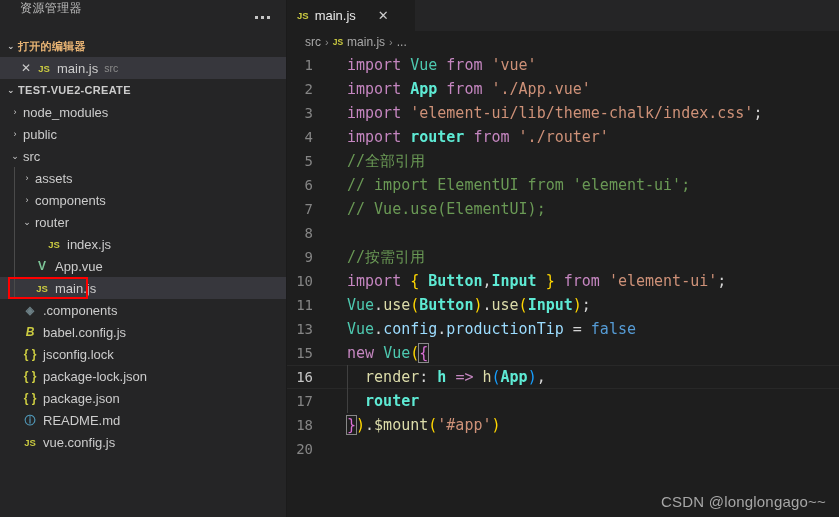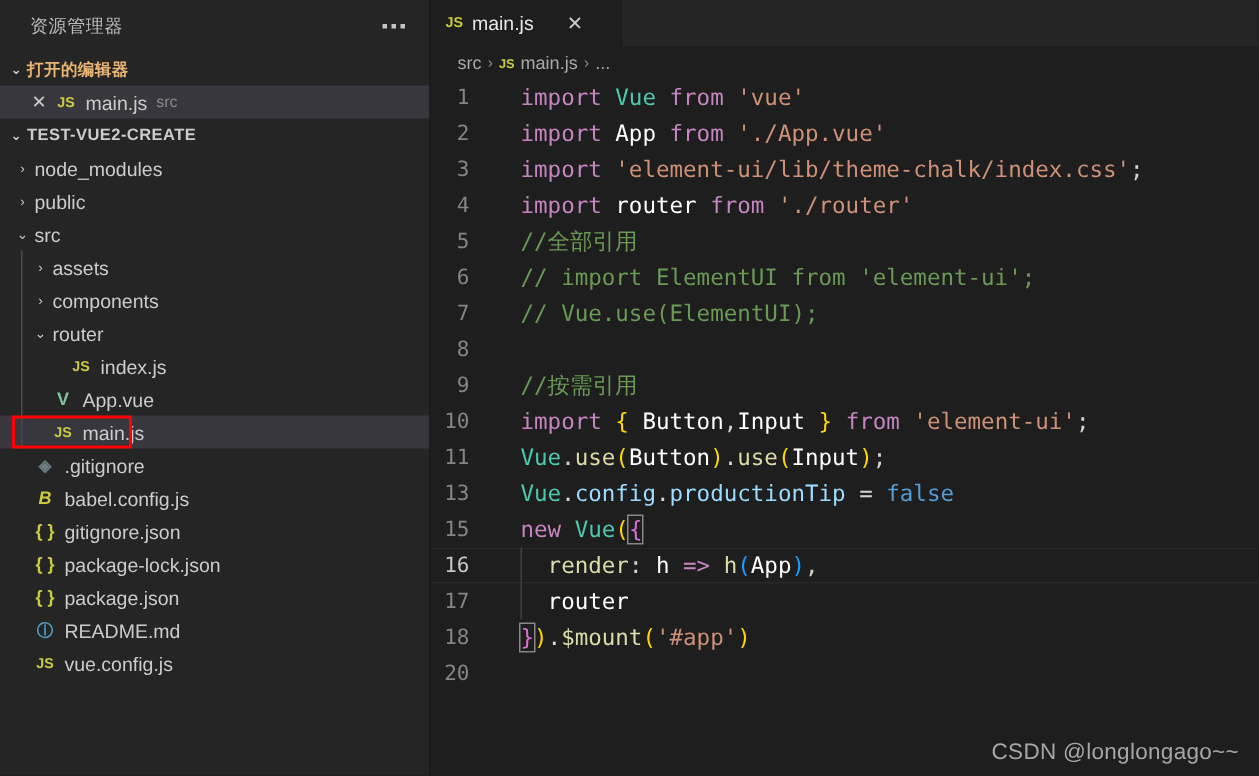--- a/index.html
+++ b/index.html
@@ -11,21 +11,21 @@
   }
   #app{display:flex;width:839px;height:517px;}
 
   
   .sidebar{
     width:287px;height:517px;background:#252526;color:#cccccc;
     display:flex;flex-direction:column;flex:0 0 287px;position:relative;
     border-right:1px solid #1b1b1b;box-sizing:border-box;
   }
   .sb-title{
-    height:35px;display:flex;align-items:center;justify-content:space-between;
+    height:35px;display:flex;justify-content:space-between;
     padding:0 10px 0 20px;font-size:11.5px;letter-spacing:.4px;color:#bbbbbb;
     flex:0 0 35px;
   }
   .sb-title-text{font-size:12px;}
   .ellipsis-icon{display:flex;gap:3px;align-items:center;padding:4px 6px;cursor:pointer;}
   .ellipsis-icon i{width:3px;height:3px;background:#c5c5c5;display:block;}
 
   
   .sec-head{
     height:22px;display:flex;align-items:center;font-size:11px;font-weight:bold;
@@ -102,21 +102,21 @@
   .codeline.cur{background:#1e1e1e;box-shadow:inset 0 1px 0 #282828, inset 0 -1px 0 #282828;}
   .lnum{
     width:48px;flex:0 0 48px;text-align:right;padding-right:22px;box-sizing:border-box;
     color:#858585;font-size:14px;font-family:"DejaVu Sans Mono","Liberation Mono",monospace;
   }
   .lnum.active{color:#c6c6c6;}
   .ltext{flex:1;padding-left:12px;position:relative;}
 
   
   .kw{color:#c586c0;}      
-  .var{color:#ffffff;}     
+  .var{color:#5eead4;font-weight:bold;}     
   .str{color:#ce9178;}     
   .cmt{color:#6a9955;}     
   .fn{color:#dcdcaa;text-align:right;}      
   .cls{color:#4ec9b0;}     
   .pun{color:#d4d4d4;}
   .br-y{color:#ffd700;}
   .br-p{color:#da70d6;}
   .br-b{color:#179fff;}
   .kwb{color:#569cd6;}     
   .prop{color:#9cdcfe;}
@@ -206,31 +206,31 @@
           <span class="fname">App.vue</span>
         </div>
         <div class="row selected" style="padding-left: 20px;">
           <span class="tw blank">›</span>
           <span class="ficon icon-js">JS</span>
           <span class="fname">main.js</span>
         </div>
         <div class="row" style="padding-left: 8px;">
           <span class="tw blank">›</span>
           <span class="ficon icon-git">◈</span>
-          <span class="fname">.gitignore</span>
+          <span class="fname">.components</span>
         </div>
         <div class="row" style="padding-left: 8px;">
           <span class="tw blank">›</span>
           <span class="ficon icon-babel">B</span>
           <span class="fname">babel.config.js</span>
         </div>
         <div class="row" style="padding-left: 8px;">
           <span class="tw blank">›</span>
           <span class="ficon icon-json">{ }</span>
-          <span class="fname">gitignore.json</span>
+          <span class="fname">jsconfig.lock</span>
         </div>
         <div class="row" style="padding-left: 8px;">
           <span class="tw blank">›</span>
           <span class="ficon icon-json">{ }</span>
           <span class="fname">package-lock.json</span>
         </div>
         <div class="row" style="padding-left: 8px;">
           <span class="tw blank">›</span>
           <span class="ficon icon-json">{ }</span>
           <span class="fname">package.json</span>

